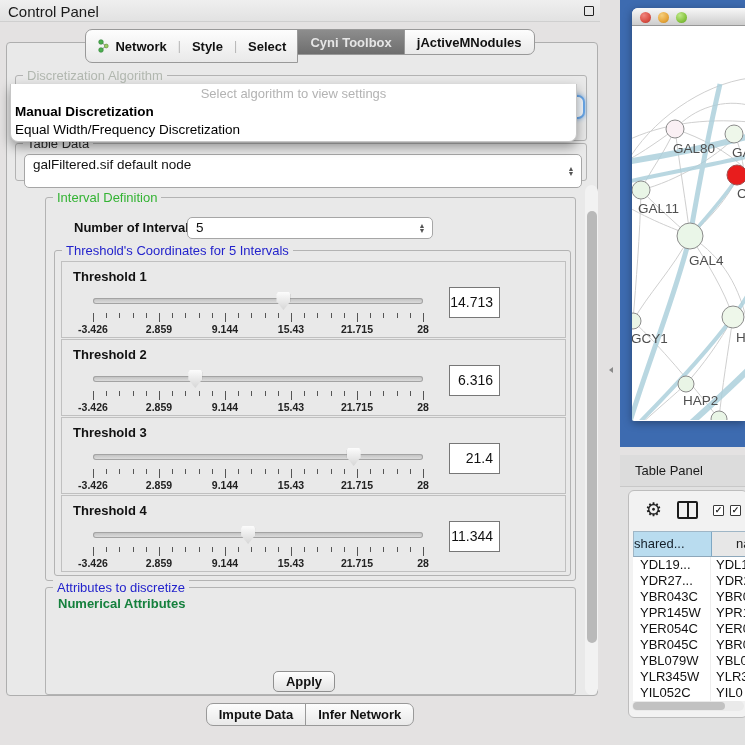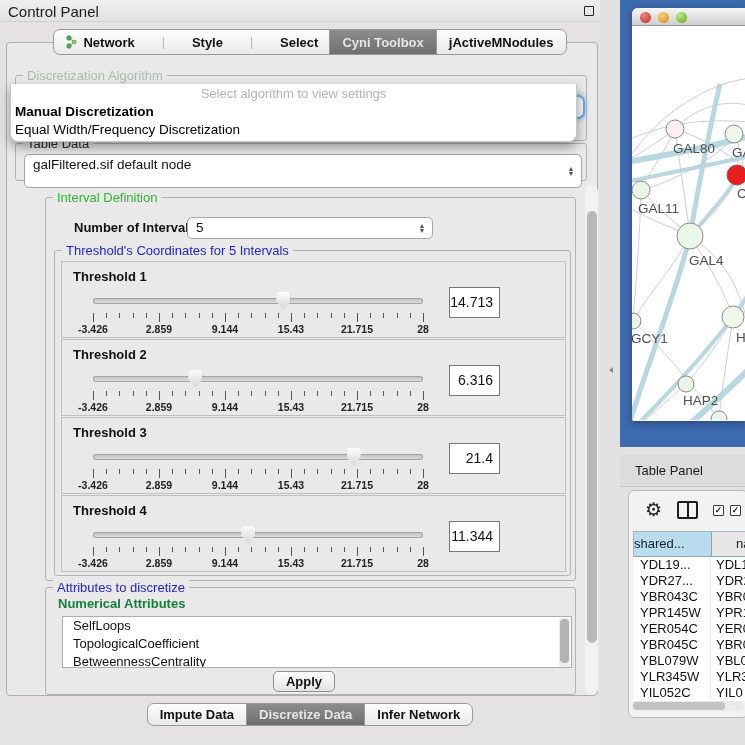--- a/index.html
+++ b/index.html
@@ -11,21 +11,21 @@
   .titlebar { position:absolute; left:0; top:0; width:620px; height:22px;
     background:linear-gradient(#efefef,#e2e2e2); border-bottom:1px solid #cfcfcf; }
   .titlebar .title { position:absolute; left:8px; top:3px; font-size:15px; color:#1a1a1a; }
   .float-ic { position:absolute; left:584px; top:6px; width:10px; height:10px; border:1.5px solid #222; border-radius:1px; }
   .close-ic { position:absolute; left:600px; top:3px; font-size:13px; font-weight:bold; color:#111; }
 
   .tabrow { position:absolute; left:0; width:620px; display:flex; justify-content:center; z-index:10; }
   .tabrow.top { top:29px; }
   .tabrow.bottom { top:703px; }
   .tabgroup { display:flex; align-items:center; border:1px solid #999;
-    background:linear-gradient(#fdfdfd,#e9e9e9); border-radius:7px 0 0 7px; height:26px;gap:16px; }
+    background:linear-gradient(#fdfdfd,#e9e9e9); border-radius:7px 0 0 7px; height:34px; }
   .tabgroup .titem { padding:0 11px; font-size:13px; font-weight:bold; color:#111; display:flex; align-items:center; gap:5px; }
   .tabgroup .tsep { color:#b5b5b5; font-size:12px; }
   .tabseg { height:26px; line-height:25px; padding:0 12px; font-size:13px; font-weight:bold; color:#111;
     border:1px solid #999; margin-left:-1px; background:linear-gradient(#fdfdfd,#e9e9e9); }
   .tabseg.sel { background:linear-gradient(#8d8d8d,#6e6e6e); color:#e6e6e6; }
   .tabseg.last { border-radius:0 7px 7px 0; }
   .tabseg.first { border-radius:7px 0 0 7px; margin-left:0; }
   .tabrow.bottom .tabseg, .tabrow.bottom .tabgroup { height:23px; line-height:22px; }
 
   .main-panel { position:absolute; left:6px; top:42px; width:592px; height:654px;
@@ -354,45 +354,34 @@
               </div>
               <div class="th-value">11.344</div>
             </div>
           </div>
       </div>
     </div>
 
     <div class="groupbox" style="left:38px; top:544px; width:531px; height:108px;">
       <span class="gb-title gb-blue">Attributes to discretize</span>
       <div style="position:absolute; left:12px; top:8px; font-size:13px; font-weight:bold; color:#15803d;">Numerical Attributes</div>
-      <div class="attr-list">
-        <div id="attr-items">
-            <div class="li">SelfLoops</div>
-            <div class="li">TopologicalCoefficient</div>
-            <div class="li">BetweennessCentrality</div>
-          </div>
-        <div class="sb">
-            <div class="thumb"></div>
-          </div>
-      </div>
     </div>
 
     <button class="apply-btn">Apply</button>
   </div>
 
   <div class="focus-stub"></div>
   <div class="popup">
     <div class="ph">Select algorithm to view settings</div>
     <div class="item b">Manual Discretization</div>
     <div class="item">Equal Width/Frequency Discretization</div>
   </div>
 
   <div class="tabrow bottom">
     <div class="tabseg first">Impute Data</div>
-    <div class="tabseg sel">Discretize Data</div>
     <div class="tabseg last">Infer Network</div>
   </div>
 
   <div class="splitter">
     <div class="grip"></div>
   </div>
 
   <div class="net-frame">
     <div class="mac-window">
       <div class="mac-titlebar">

